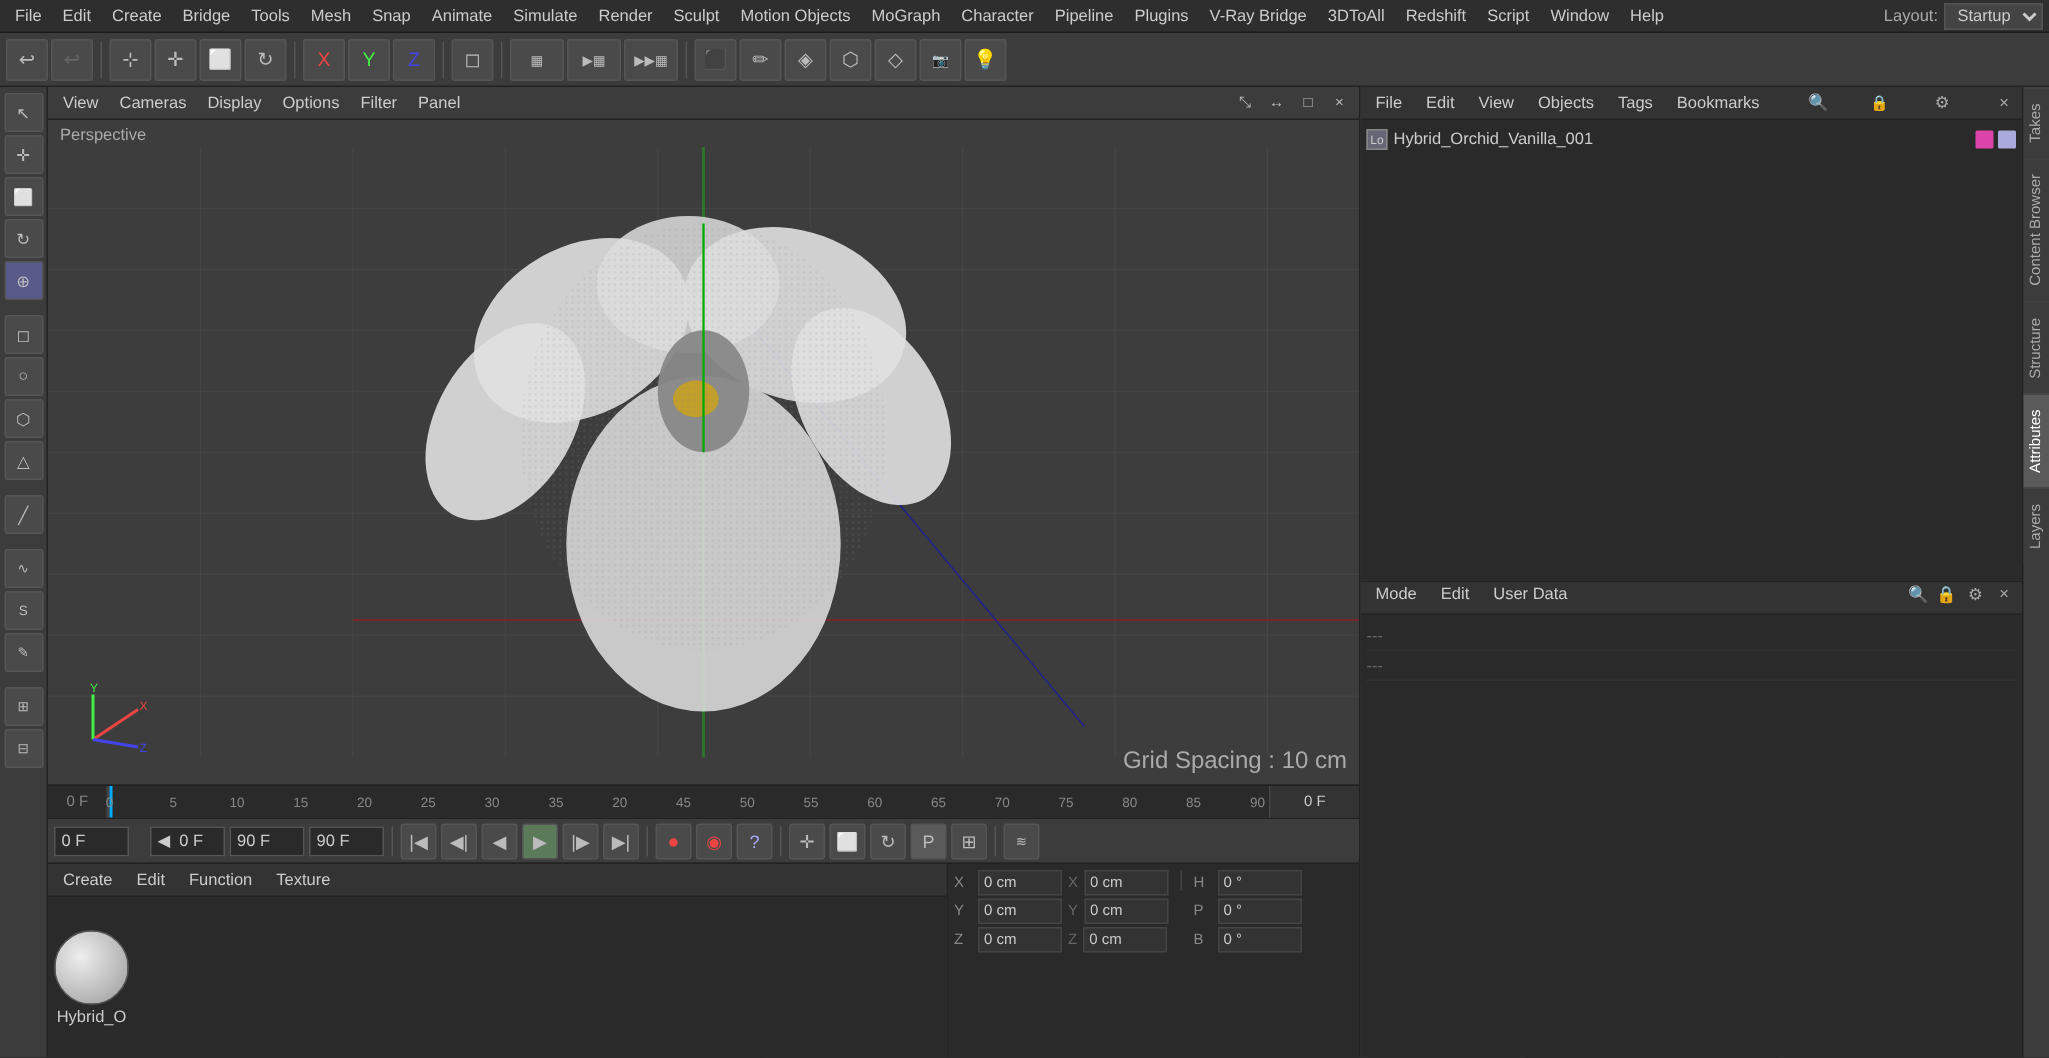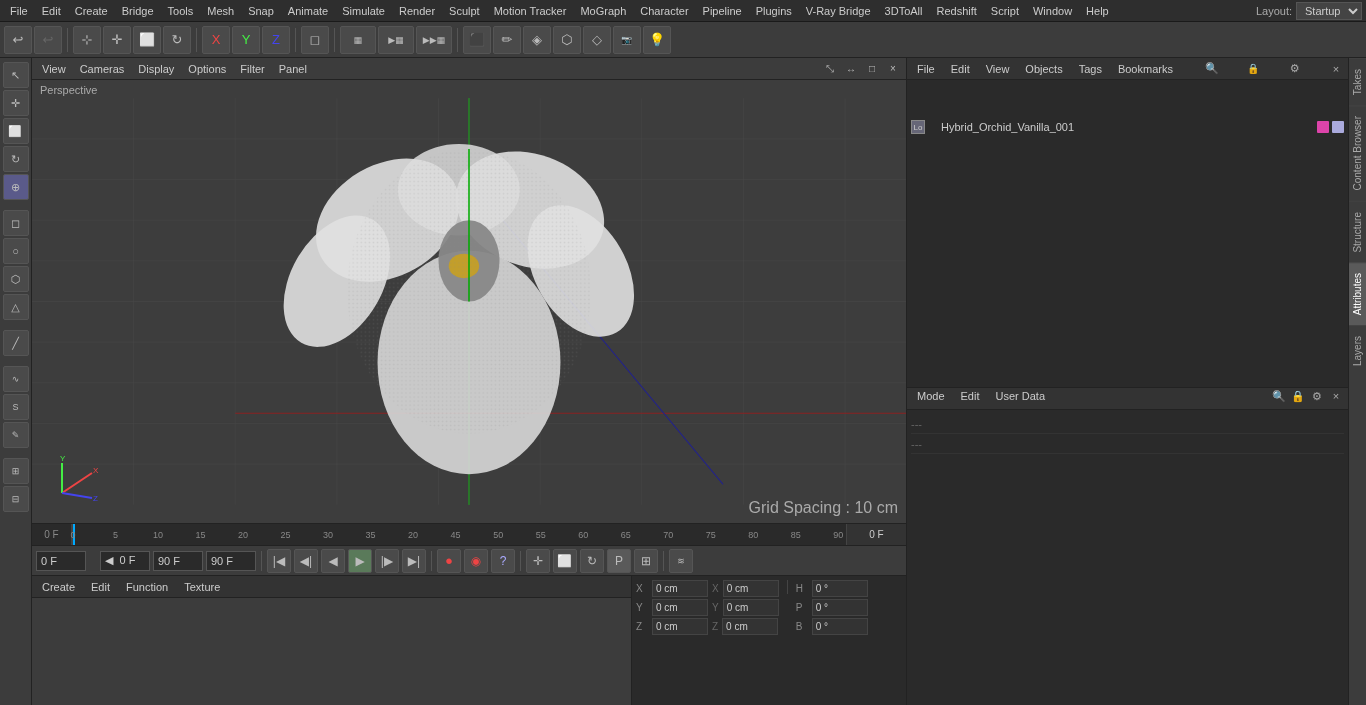--- a/index.html
+++ b/index.html
@@ -115,21 +115,21 @@
     #obj-manager {
       height: 330px; border-bottom: 1px solid #222; display: flex; flex-direction: column;
     }
     #obj-toolbar {
       display: flex; align-items: center; background: #333; height: 22px;
       border-bottom: 1px solid #222; padding: 0 4px; gap: 4px;
     }
     .obj-menu { padding: 2px 6px; cursor: pointer; color: #ccc; font-size: 11px; }
     .obj-search { margin-left: auto; width: 16px; height: 16px; display: flex; align-items: center; justify-content: center; color: #aaa; cursor: pointer; }
     #obj-content { flex: 1; background: #2a2a2a; padding: 4px; overflow: auto; }
-    .obj-row { display: flex; align-items: center; gap: 16px; padding: 2px 0; margin-top: 34px; }
+    .obj-row { display: flex; align-items: center; gap: 4px; padding: 2px 0; }
     .obj-label { color: #ccc; font-size: 11px; }
 
     
     #attr-manager {
       flex: 1; display: flex; flex-direction: column;
     }
     #attr-toolbar {
       display: flex; background: #333; height: 22px;
       border-bottom: 1px solid #222; padding: 0 4px; gap: 4px;
     }
@@ -209,21 +209,21 @@
   <div class="menu-item">Edit</div>
   <div class="menu-item">Create</div>
   <div class="menu-item">Bridge</div>
   <div class="menu-item">Tools</div>
   <div class="menu-item">Mesh</div>
   <div class="menu-item">Snap</div>
   <div class="menu-item">Animate</div>
   <div class="menu-item">Simulate</div>
   <div class="menu-item">Render</div>
   <div class="menu-item">Sculpt</div>
-  <div class="menu-item">Motion Tracker</div>
+  <div class="menu-item">Motion Objects</div>
   <div class="menu-item">MoGraph</div>
   <div class="menu-item">Character</div>
   <div class="menu-item">Pipeline</div>
   <div class="menu-item">Plugins</div>
   <div class="menu-item">V-Ray Bridge</div>
   <div class="menu-item">3DToAll</div>
   <div class="menu-item">Redshift</div>
   <div class="menu-item">Script</div>
   <div class="menu-item">Window</div>
   <div class="menu-item">Help</div>
@@ -445,20 +445,26 @@
 
     <div id="bottom-area">
 
       <div id="material-panel">
         <div id="mat-toolbar">
           <div class="mat-menu">Create</div>
           <div class="mat-menu">Edit</div>
           <div class="mat-menu">Function</div>
           <div class="mat-menu">Texture</div>
         </div>
+        <div id="mat-content">
+          <div style="display:flex;flex-direction:column;align-items:center;gap:2px;cursor:pointer">
+            <div class="mat-thumb"></div>
+            <div class="mat-name">Hybrid_O</div>
+          </div>
+        </div>
       </div>
 
       <div id="props-panel">
         <div id="props-row">
 
           <div class="props-group">
             <div class="props-field-row">
               <span class="props-label">X</span>
               <input class="props-input" value="0 cm" style="">
               <span style="color:#666;font-size:10px;padding:0 2px">X</span>

